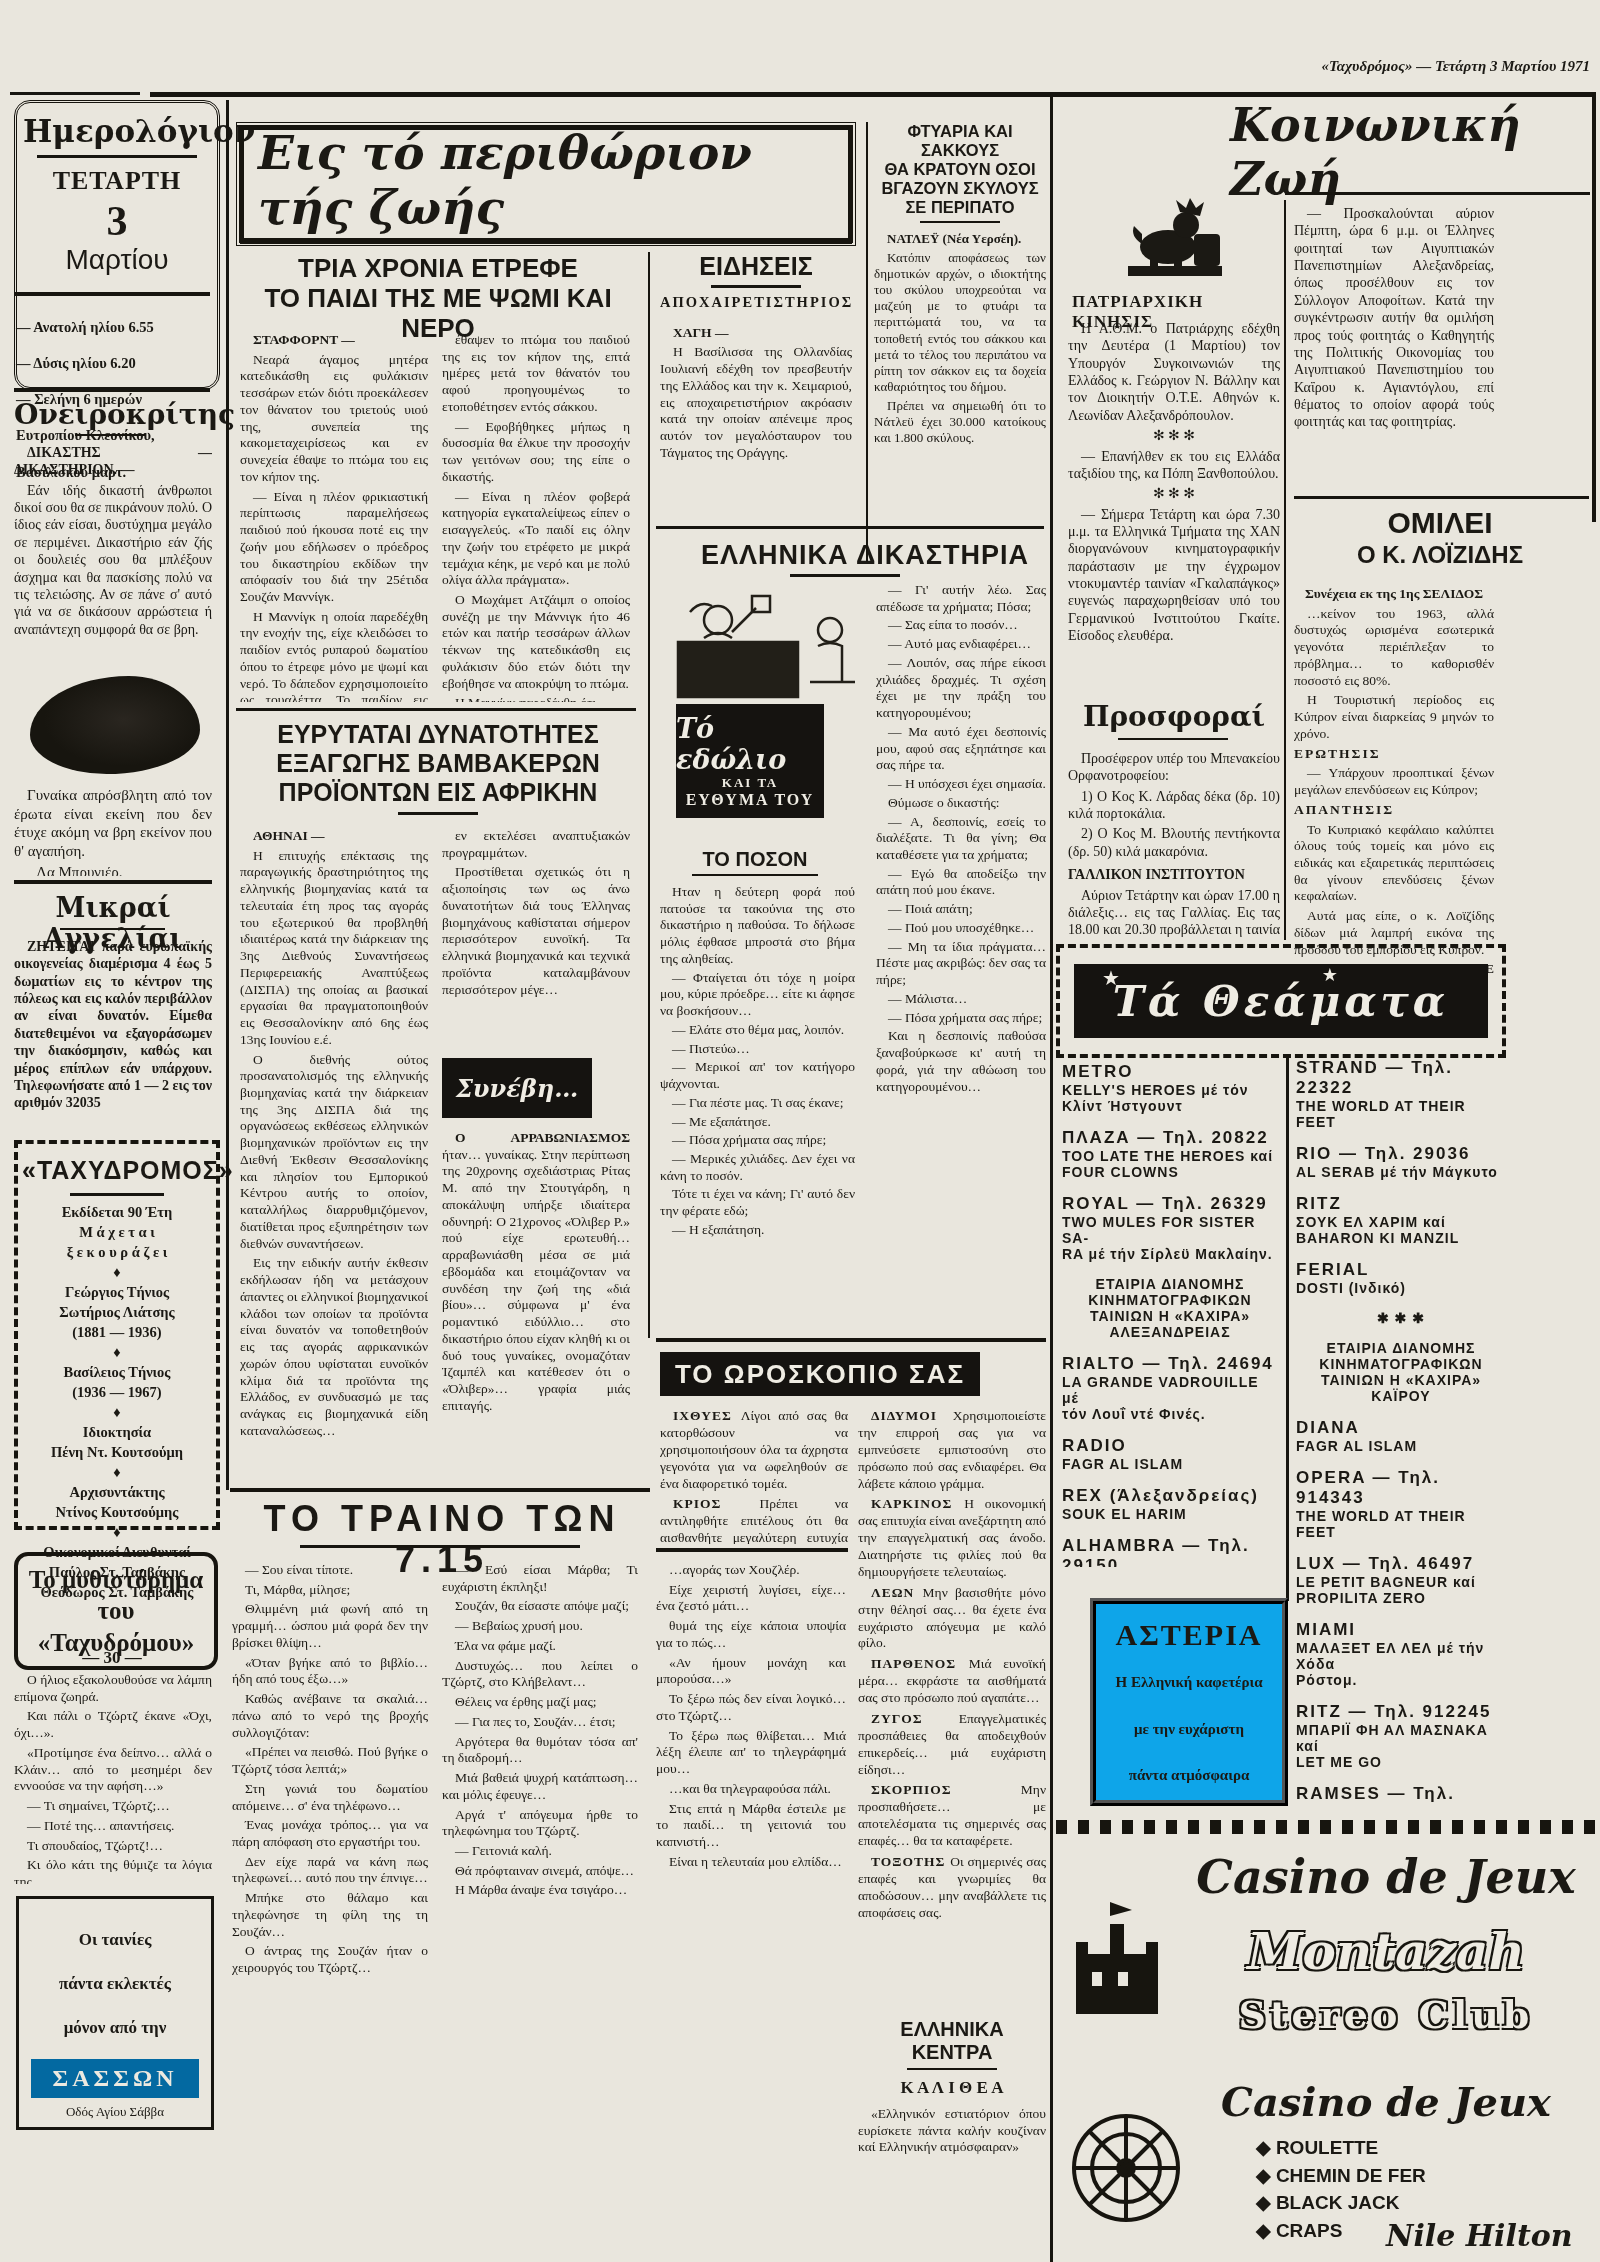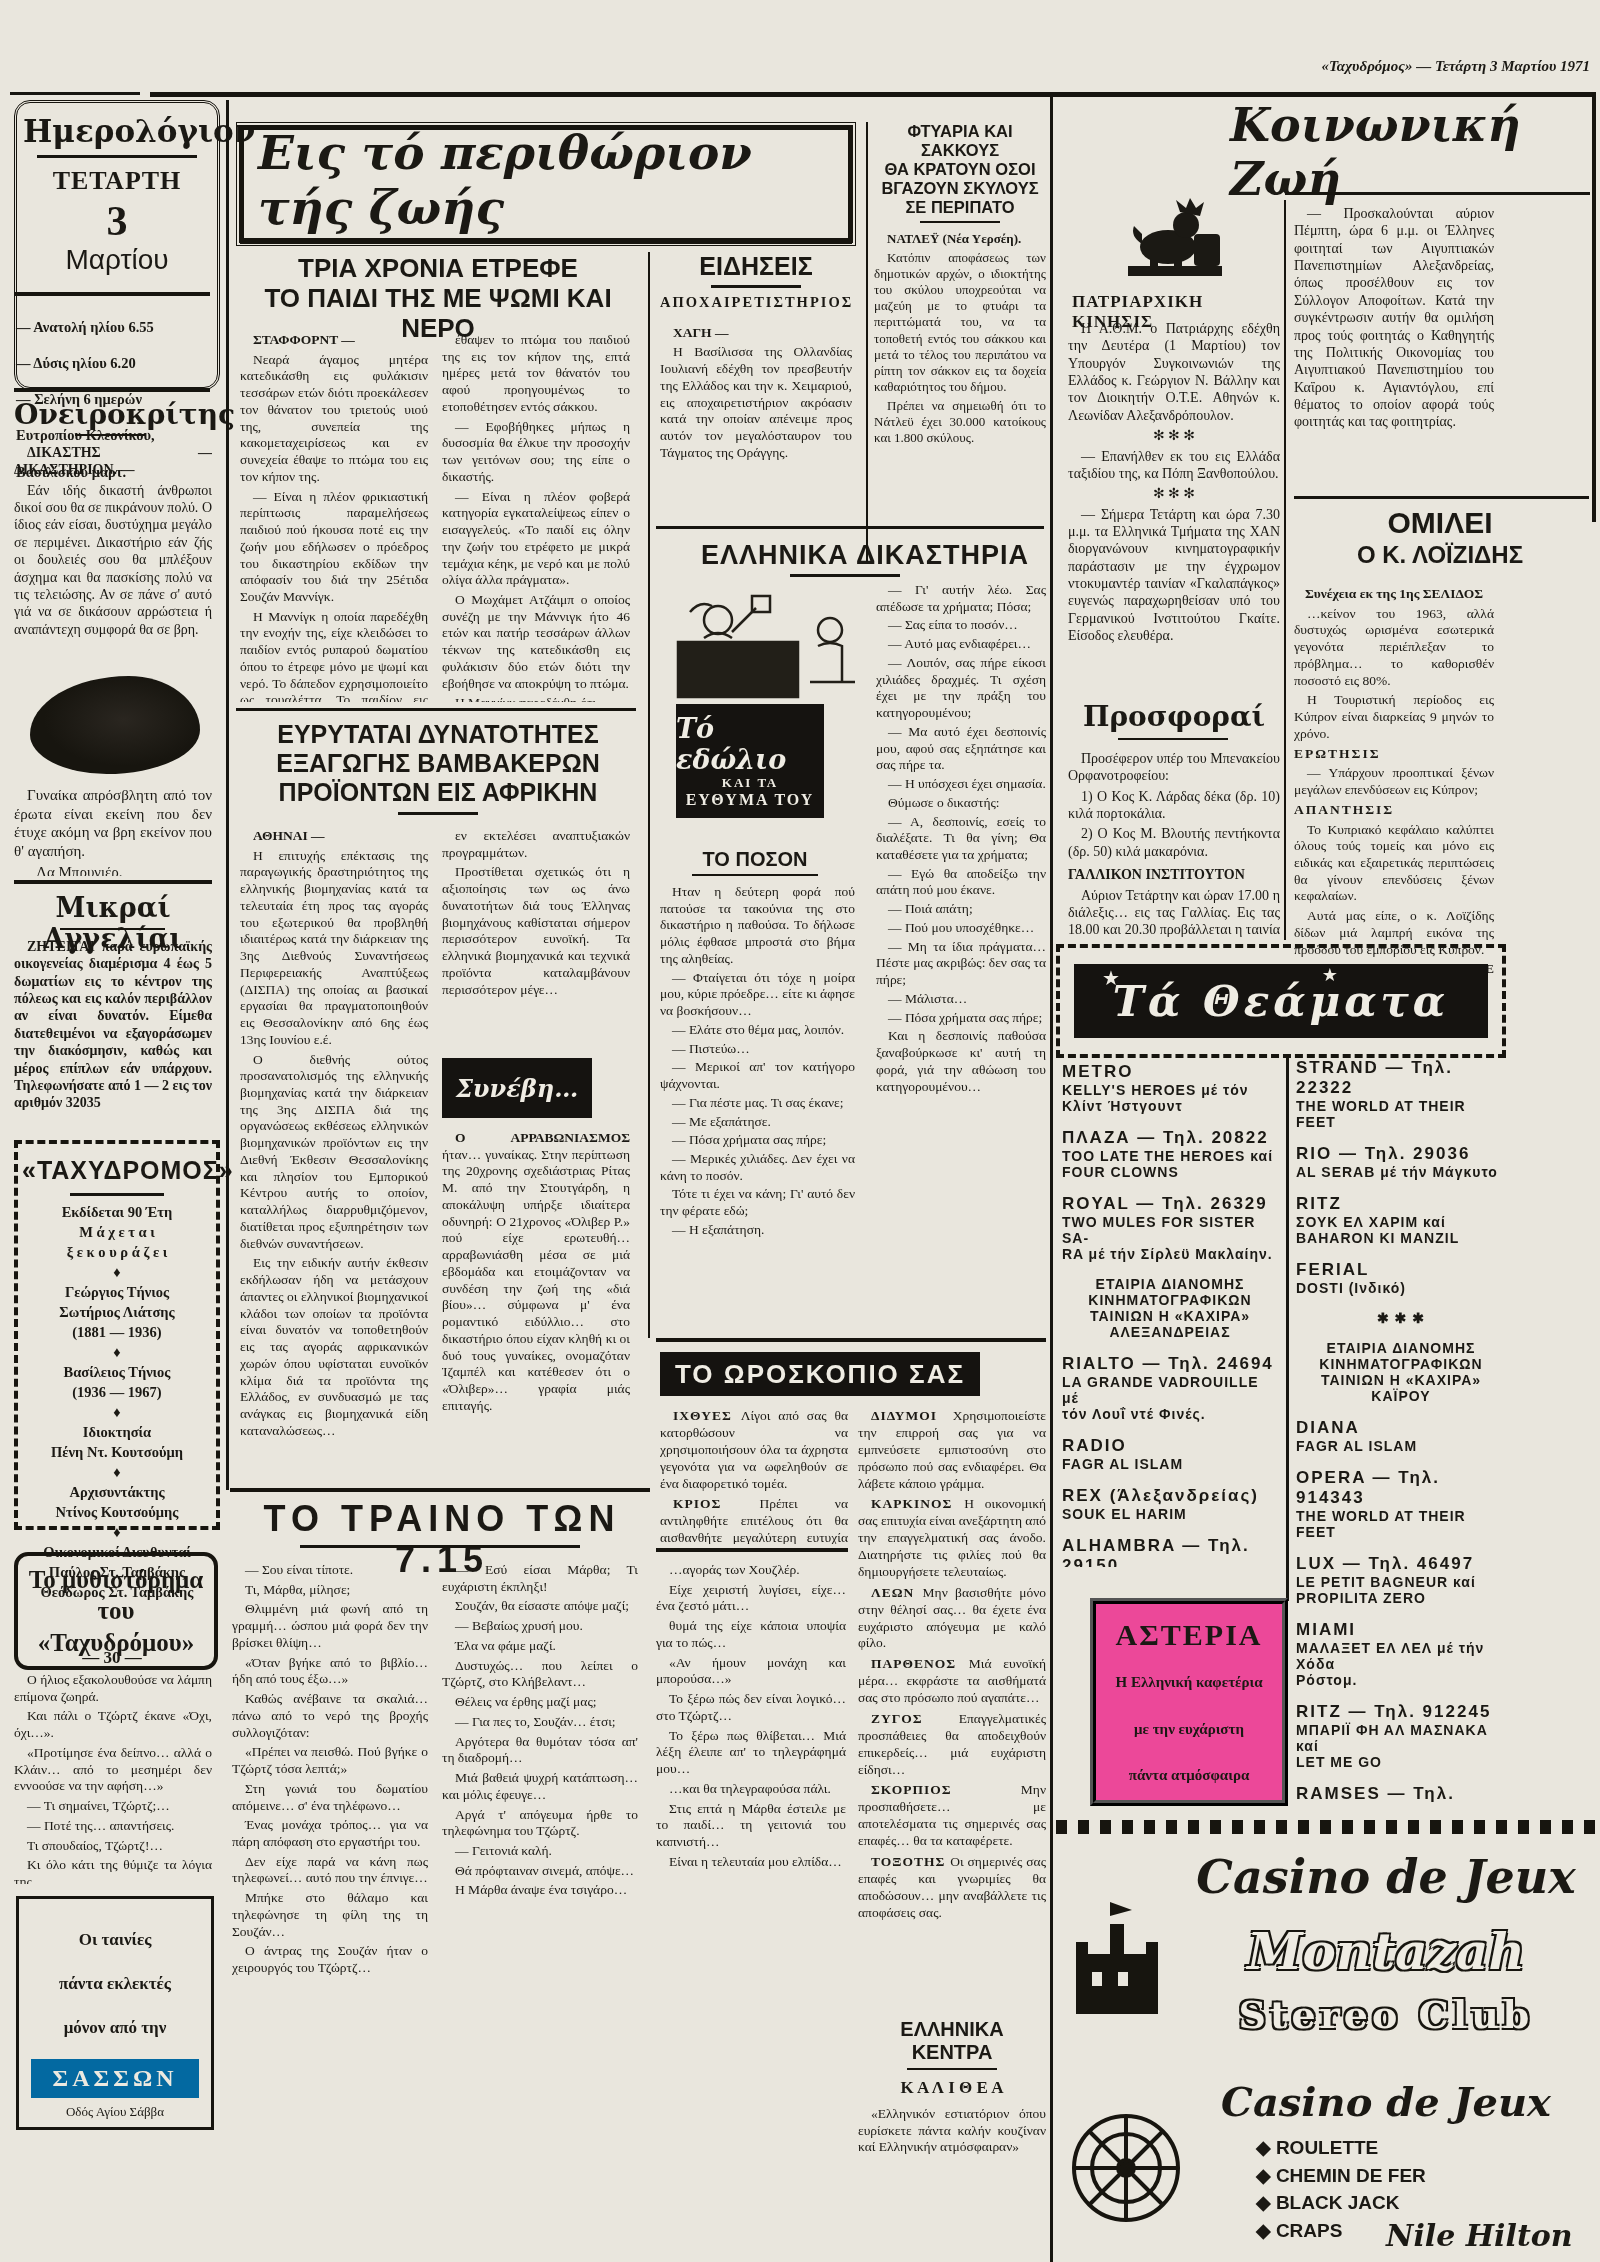--- a/index.html
+++ b/index.html
@@ -39,21 +39,21 @@
   .novel-label{border:4px solid #17150f;border-radius:14px;text-align:center;
      font-size:25px;font-weight:bold;line-height:1.25;padding:8px 2px;}
   .cine-entry{margin:0 0 14px 0;}
   .cine-head{font-size:17px;font-weight:bold;font-family:"Liberation Sans",sans-serif;letter-spacing:2px;}
   .cine-film{font-size:14px;font-weight:bold;font-family:"Liberation Sans",sans-serif;letter-spacing:1px;}
   .cine-entry.center{text-align:center;}
   .horo{font-size:13.5px;line-height:1.25;text-align:justify;overflow:hidden;}
   .horo p{margin:0 0 4px;text-indent:13px;}
   .horo strong{letter-spacing:1px;}
   .dlg p{margin:0 0 2px;text-indent:12px;}
-  .frame3d{border:6px ridge #555;background:#ec4899;}
+  .frame3d{border:6px ridge #555;background:#0ea5e9;}
   .outline-txt{color:#eeebe2;font-weight:bold;font-family:"DejaVu Serif",serif;
      text-shadow:-2px -2px 0 #17150f,2px -2px 0 #17150f,-2px 2px 0 #17150f,2px 2px 0 #17150f;}
   .checker{background:repeating-linear-gradient(90deg,#17150f 0 11px,#e9e6dd 11px 22px);}
   .kicker{font-weight:bold;text-align:center;letter-spacing:2px;}
   .sig{text-align:right;font-weight:bold;}
   .qa{font-weight:bold;letter-spacing:2px;margin:4px 0 2px;}
 </style>
 </head>
 <body>
 

